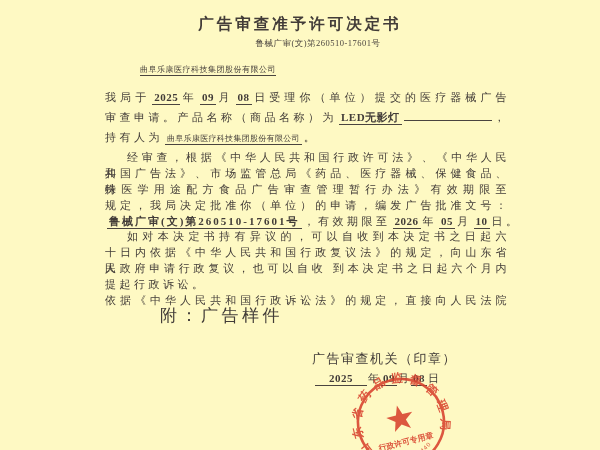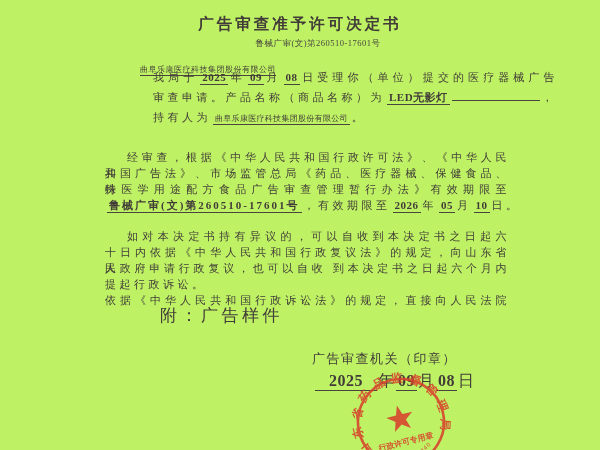--- a/index.html
+++ b/index.html
@@ -1,19 +1,19 @@
 <!DOCTYPE html>
 <html><head>
 <meta charset="utf-8">
 <style>
   html,body{margin:0;padding:0;}
   .page{
     position:relative;
     width:600px;height:450px;
-    background:#bef264;
+    background:#fef9c3;
     overflow:hidden;
     font-family:"Liberation Serif","DejaVu Serif",serif;
     color:#423c38;
   }
   .title{
     position:absolute;top:14px;left:0;right:0;
     text-align:center;
     font-size:15.5px;font-weight:bold;letter-spacing:3px;
   }
   .docnum{
@@ -21,21 +21,21 @@
     padding-left:36px;
     text-align:center;
     font-size:8.5px;letter-spacing:0.5px;color:#4a443f;
   }
   .addressee{
     position:absolute;top:64px;left:140px;
     font-size:8px;letter-spacing:0.5px;
   }
   .addressee span{border-bottom:1px solid #4a443f;padding-bottom:1px;}
   .bodyblock{position:absolute;left:105px;width:405px;font-size:11px;}
-  .p1{top:67px;margin-left:48px;}  .p1 .line{height:20px;line-height:20px;}
+  .p1{top:87px;}  .p1 .line{height:20px;line-height:20px;}
   .p2{top:149px;} .p2 .line{height:16px;line-height:16px;}
   .p3{top:228px;} .p3 .line{height:16px;line-height:16px;}
   .bodyblock{position:absolute;}
   .line{letter-spacing:3.5px;white-space:nowrap;}
   .line.j{text-align:justify;text-align-last:justify;white-space:normal;}
   .indent{text-indent:2em;}
   .u{
     border-bottom:1px solid #4a443f;
     padding:0 2px 1px 2px;margin:0 2px;
     font-weight:bold;letter-spacing:0.5px;
@@ -49,21 +49,21 @@
   .attach{
     position:absolute;top:304px;left:160px;
     font-size:17px;letter-spacing:3.5px;
   }
   .sign{
     position:absolute;top:350px;left:312px;
     font-size:13px;letter-spacing:1.5px;
   }
   .issuedate{
     position:absolute;top:371px;left:314px;
-    font-size:16px;letter-spacing:1px;
+    font-size:11px;letter-spacing:1px;
   }
   .issuedate .u{margin:0 1px;}
   .issuedate .wide{padding:0 14px 1px 14px;}
   .seal{
     position:absolute;left:336px;top:357px;
     width:130px;height:130px;
     opacity:0.87;
   }
 </style>
 </head>
@@ -87,20 +87,21 @@
     </div>
     <div class="line">
       <span>持有人为</span><span class="u small">曲阜乐康医疗科技集团股份有限公司</span><span>。</span>
     </div>
   </div>
 
   <div class="bodyblock p2">
     <div class="line j indent">经审查，根据《中华人民共和国行政许可法》、《中华人民共</div>
     <div class="line j">和国广告法》、市场监管总局《药品、医疗器械、保健食品、特</div>
     <div class="line j">殊医学用途配方食品广告审查管理暂行办法》有效期限至</div>
+    <div class="line j">规定，我局决定批准你（单位）的申请，编发广告批准文号：</div>
     <div class="line">
       <span class="u cjk">鲁械广审(文)第260510-17601号</span><span>，有效期限至</span><span class="u">2026</span><span>年</span><span class="u">05</span><span>月</span><span class="u">10</span><span>日。</span>
     </div>
   </div>
 
   <div class="bodyblock p3">
     <div class="line j indent">如对本决定书持有异议的，可以自收到本决定书之日起六</div>
     <div class="line j">十日内依据《中华人民共和国行政复议法》的规定，向山东省人</div>
     <div class="line j">民政府申请行政复议，也可以自收 到本决定书之日起六个月内</div>
     <div class="line">提起行政诉讼。</div>

